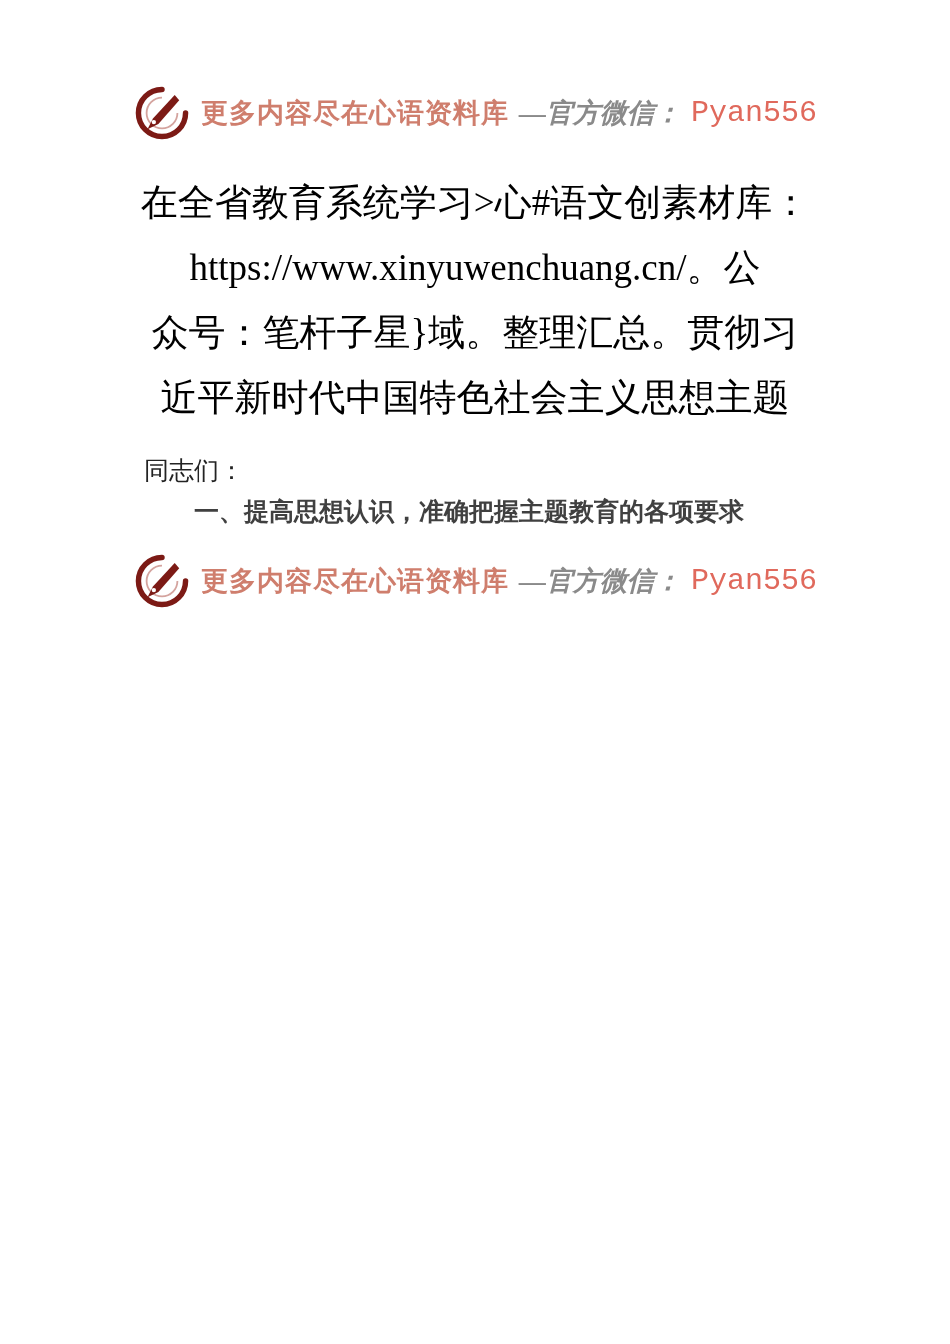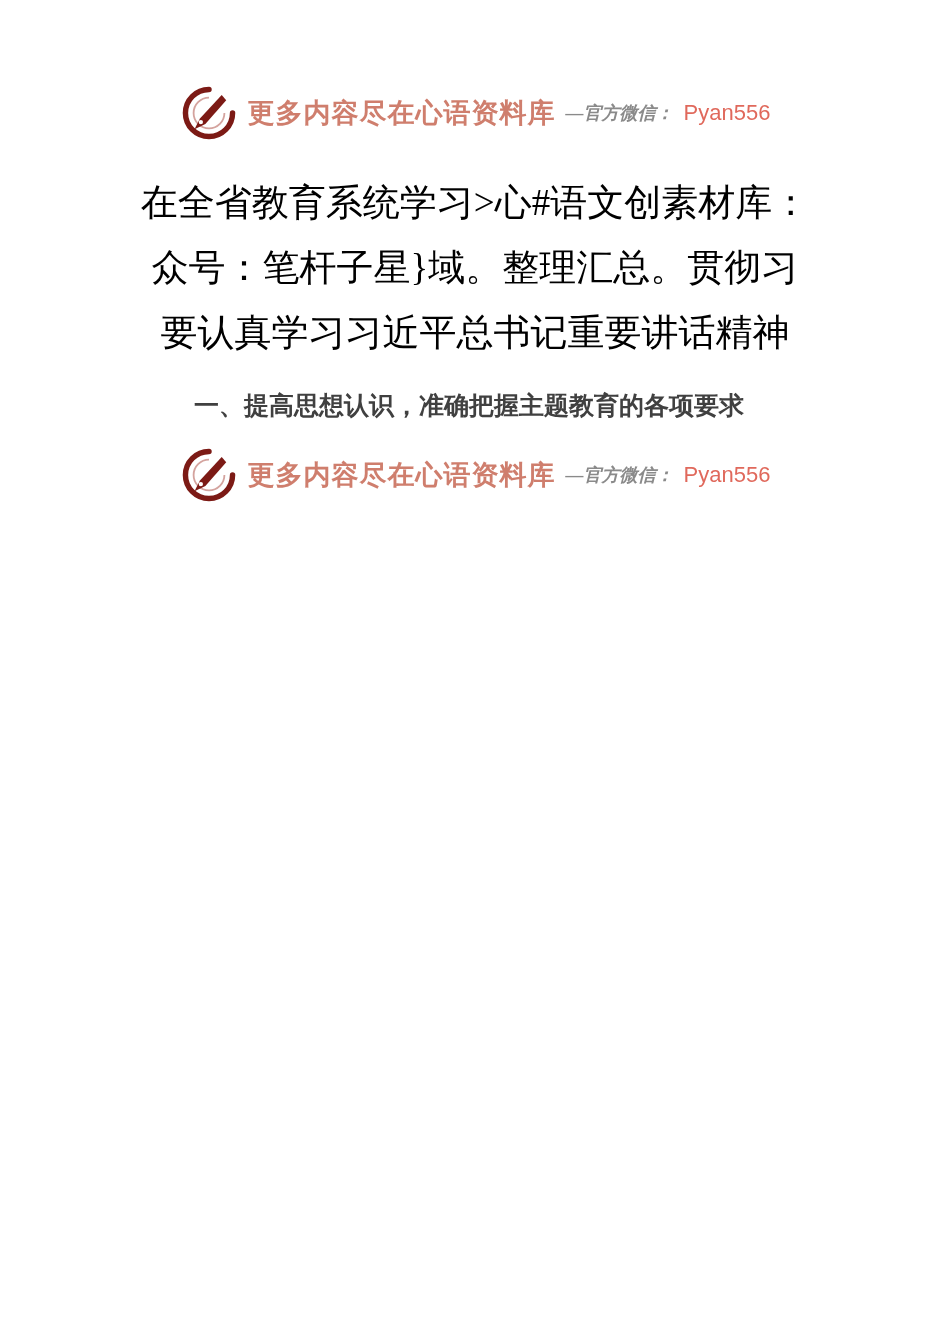--- a/index.html
+++ b/index.html
@@ -24,29 +24,29 @@
   .wm-logo { width: 58px; height: 58px; flex: 0 0 auto; display: inline-block; }
   .wm-brand {
     color: var(--brand-text, #cf7e6d);
     font-size: 27px;
     font-weight: 700;
     letter-spacing: 1px;
     white-space: nowrap;
   }
   .wm-channel {
     color: var(--channel-text, #8a8a8a);
-    font-size: 18px;
+    font-size: 27px;
     font-style: italic;
     font-weight: 600;
     white-space: nowrap;
   }
   .wm-account {
     color: var(--account-text, #e0695c);
-    font-size: 22px;
-    font-family: Liberation Sans, sans-serif;
+    font-size: 30px;
+    font-family: Liberation Mono, monospace;
     white-space: nowrap;
   }
   
   .doc-title { width: 700px; margin: 28px auto 0 auto; }
   .title-line {
     text-align: center;
     font-size: 37px;
     line-height: 65px;
     color: #000000;
     white-space: nowrap;
@@ -82,25 +82,27 @@
         <circle cx="23" cy="42" r="2.4" fill="#ffffff"></circle>
       </svg>
     </span>
     <span class="wm-brand">更多内容尽在心语资料库</span>
     <span class="wm-channel">—官方微信：</span>
     <span class="wm-account">Pyan556</span>
   </div>
 
   <div class="doc-title" id="doc-title">
       <div class="title-line">在全省教育系统学习&gt;心#语文创素材库：</div>
+      <div class="title-line">https://www.xinyuwenchuang.cn/。公</div>
       <div class="title-line">众号：笔杆子星}域。整理汇总。贯彻习</div>
-      <div class="title-line">要认真学习习近平总书记重要讲话精神</div>
+      <div class="title-line">近平新时代中国特色社会主义思想主题</div>
     </div>
 
   <div class="doc-body" id="doc-body">
+      <p class="para body">同志们：</p>
       <p class="para heading indent">一、提高思想认识，准确把握主题教育的各项要求</p>
     </div>
 
   <div class="watermark footer">
     <span class="wm-logo">
       <svg viewBox="0 0 64 64" width="58" height="58">
         <path d="M32 6 a26 26 0 1 0 26 26" fill="none" stroke="#7c1a15" stroke-width="6" stroke-linecap="round"></path>
         <path d="M32 15 a17 17 0 1 0 17 17" fill="none" stroke="#b0584f" stroke-width="2" opacity="0.55"></path>
         <path d="M46 12 L22 38 L16 50 L28 44 L51 18 Z" fill="#7c1a15"></path>
         <circle cx="23" cy="42" r="2.4" fill="#ffffff"></circle>

